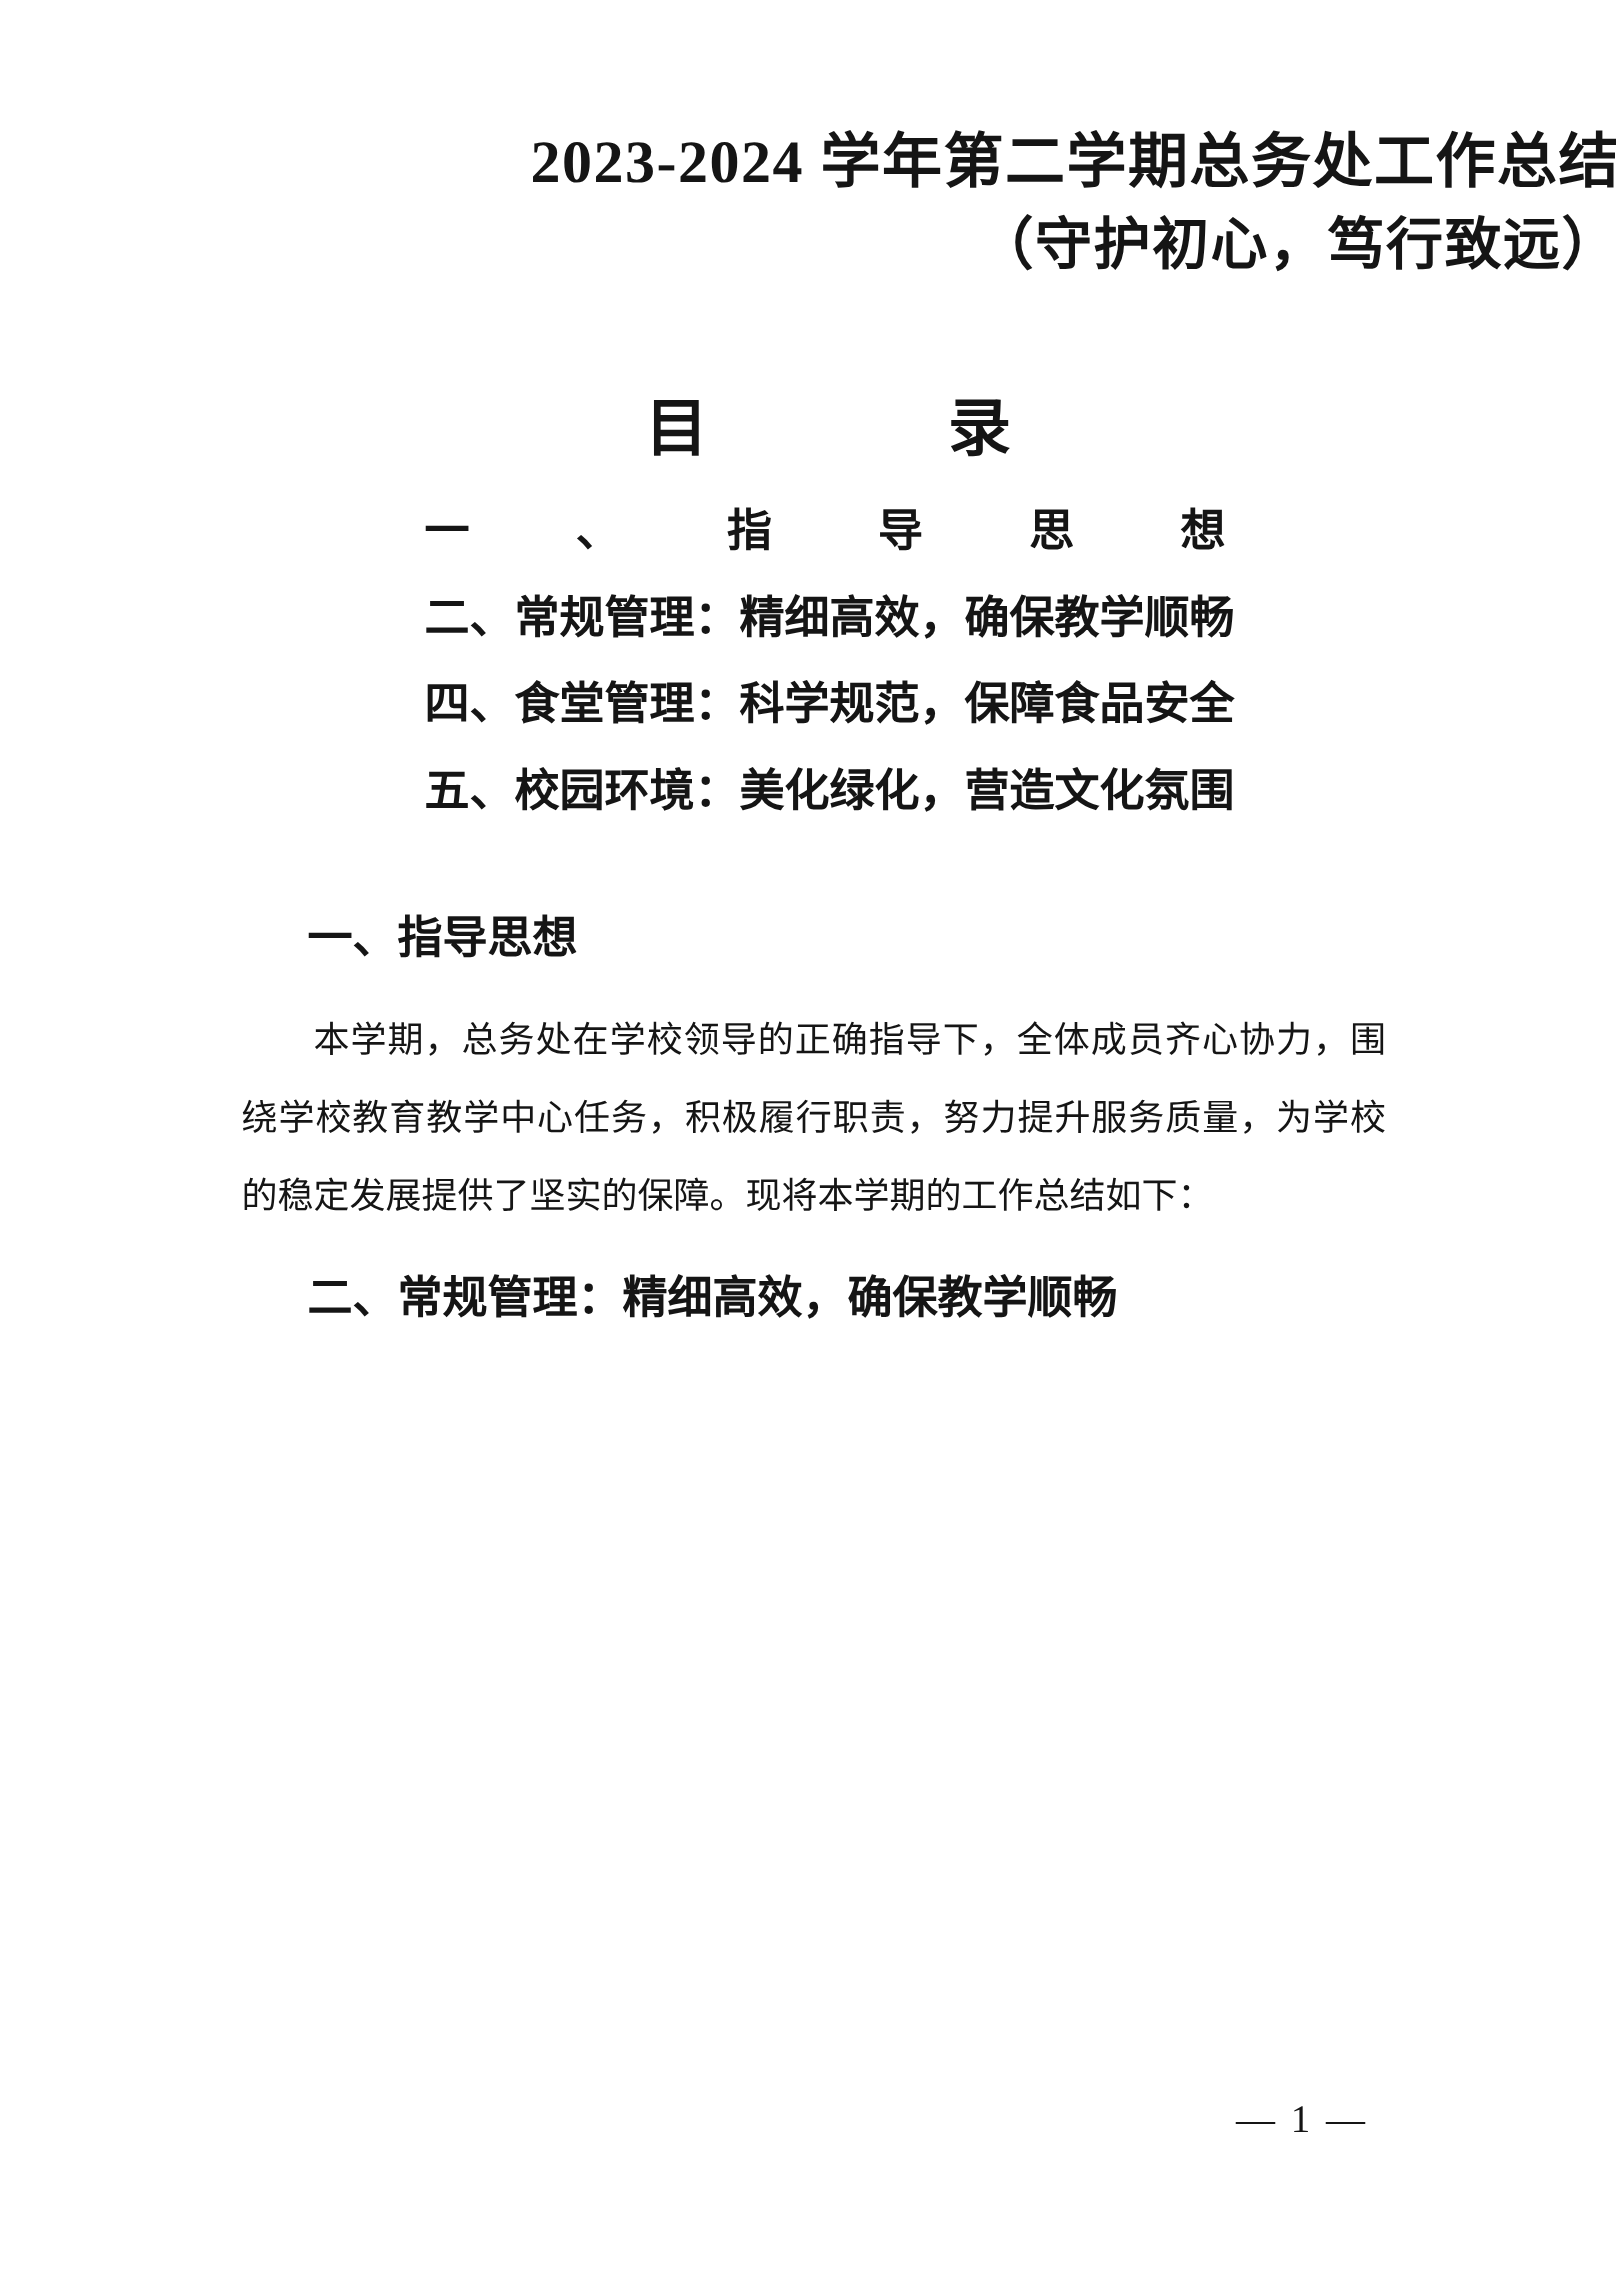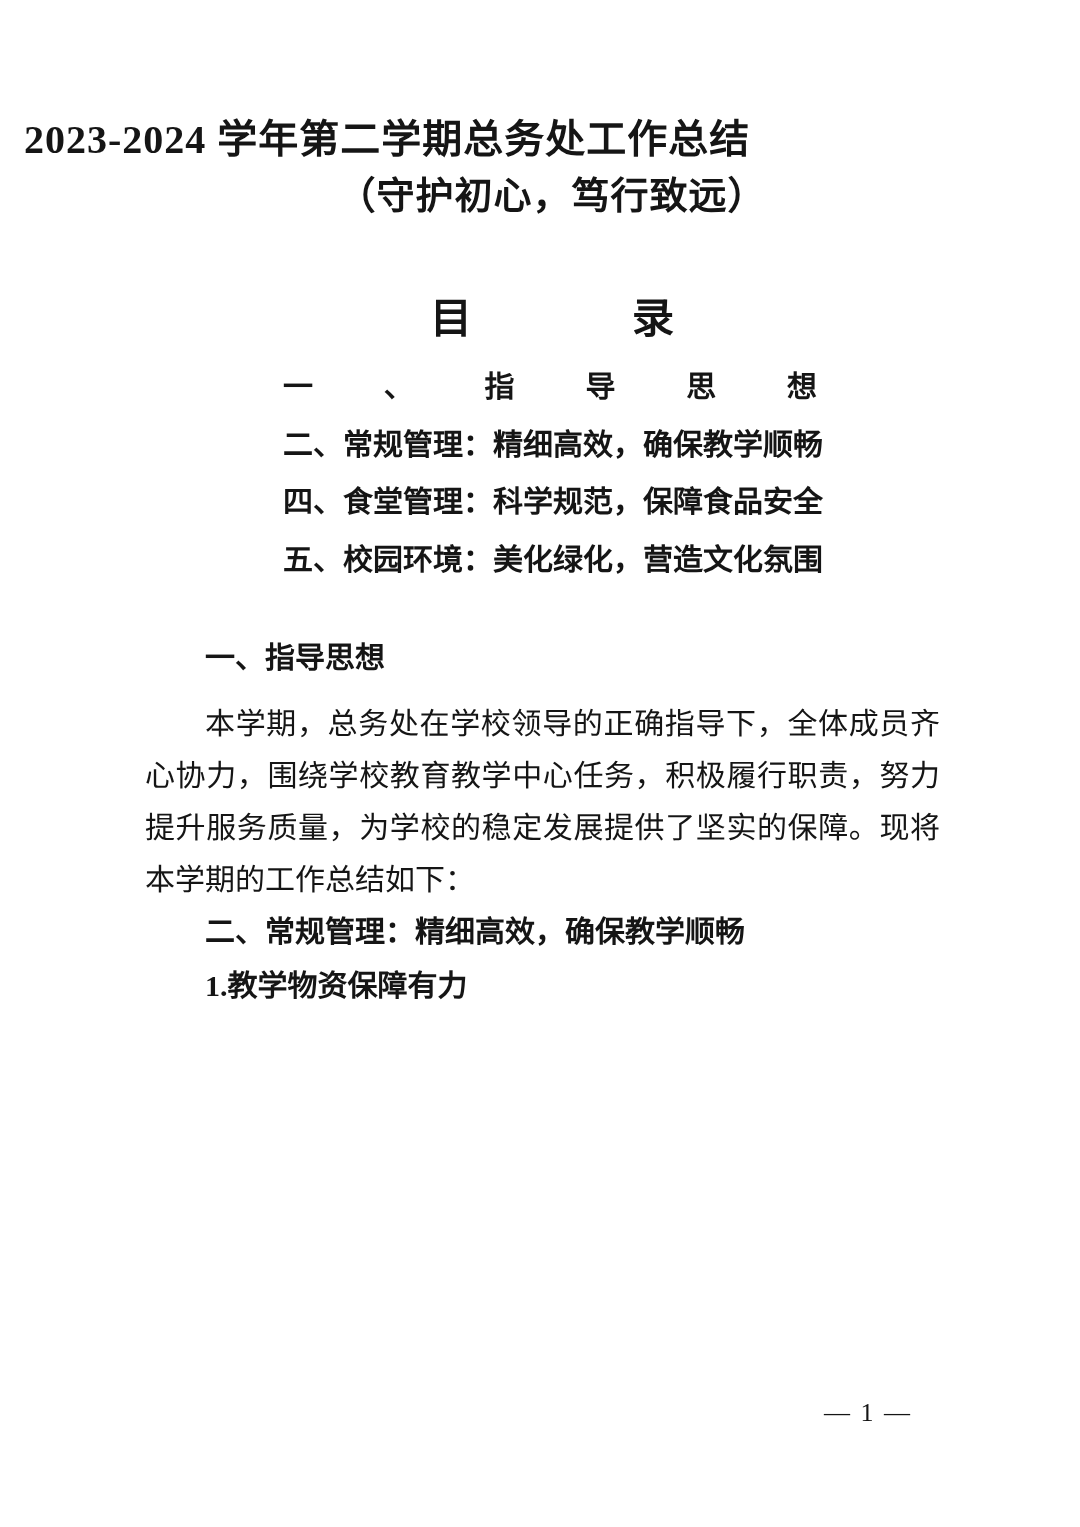--- a/index.html
+++ b/index.html
@@ -16,29 +16,29 @@
     color: #151515;
     font-family: "Liberation Serif", "DejaVu Serif", serif;
     overflow: hidden;
   }
   .content {
     margin-left: 24px;   
     width: 1056px;
   }
   
   .doc-title {
-    padding-top: 112px;
-    text-align: left;
+    padding-top: 80px;
+    text-align: right;
     font-weight: bold;
     font-size: 40px;
     line-height: 56px;
     letter-spacing: 1px;
   }
   .doc-subtitle {
-    text-align: center;
+    text-align: right;
     font-weight: bold;
     font-size: 38px;
     line-height: 56px;
     letter-spacing: 1px;
   }
   
   .toc-heading {
     width: 244px;
     margin: 66px auto 0 auto;
     display: flex;
@@ -66,25 +66,25 @@
   }
   .section-heading {
     font-family: "Liberation Sans", "DejaVu Sans", sans-serif;
     font-weight: bold;
     font-size: 30px;
     line-height: 52px;
     text-indent: 2em;
     margin: 0 0 14px 0;
   }
   .paragraph {
-    font-size: 30px;
+    font-size: 24px;
     line-height: 52px;
     text-align: justify;
     text-indent: 2em;
-    margin: 0;
+    margin: 16px;
     font-family: Liberation Serif, serif;
   }
   .subsection-heading {
     font-weight: bold;
     font-size: 30px;
     line-height: 52px;
     text-indent: 2em;
     margin: 2px 0 0 0;
   }
   .section-heading-2 {
@@ -123,18 +123,17 @@
       <div class="toc-item">五、校园环境：美化绿化，营造文化氛围</div>
     </div>
 
     <div class="body-text">
       <h2 class="section-heading">一、指导思想</h2>
 
       <p class="paragraph">本学期，总务处在学校领导的正确指导下，全体成员齐心协力，围绕学校教育教学中心任务，积极履行职责，努力提升服务质量，为学校的稳定发展提供了坚实的保障。现将本学期的工作总结如下：</p>
 
       <h2 class="section-heading section-heading-2">二、常规管理：精细高效，确保教学顺畅</h2>
 
-      <h3 class="subsection-heading">1.教学物资保障有力</h3>
     </div>
   </div>
 
   <div class="page-number">— 1 —</div>
 </div>
 
 </body></html>

